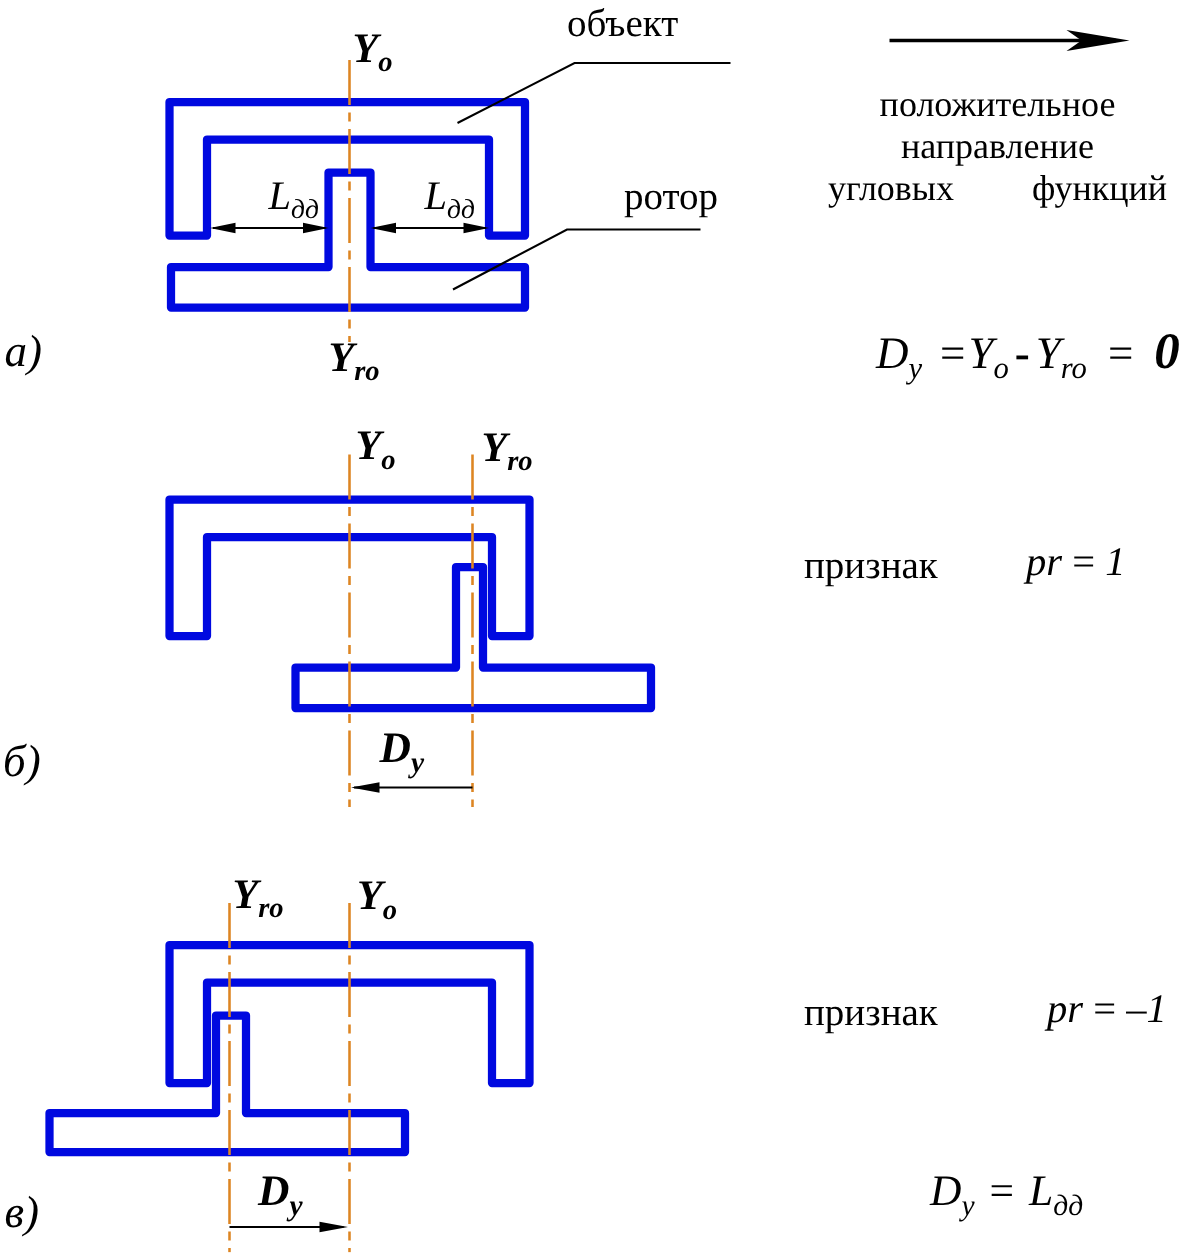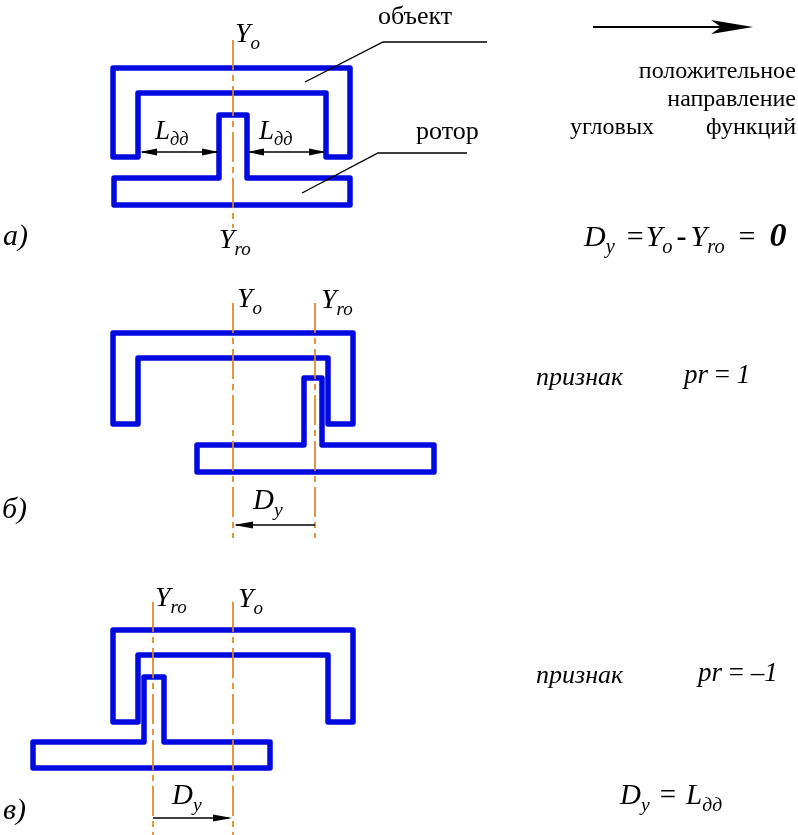--- a/index.html
+++ b/index.html
@@ -15,28 +15,28 @@
   }
   .stage svg{position:absolute;left:0;top:0;}
   .shape{stroke:var(--shape);stroke-width:5.5;fill:#fff;stroke-linejoin:round;stroke-linecap:round;}
   .center{stroke:var(--center);stroke-width:1.7;stroke-dasharray:30 5 6 5;fill:none;}
   .thin{stroke:var(--line);stroke-width:1.4;fill:none;}
   .ah{fill:var(--line);stroke:none;}
   .lbl{position:absolute;white-space:nowrap;line-height:1.1;}
   .it{font-style:italic;}
   .up{font-style:normal;}
   sub{font-size:68%;line-height:0;font-style:italic;}
-  .axis{font-size:28px;font-style:italic;}
-  .dim{font-size:27px;font-style:italic;}
+  .axis{font-size:28px;font-style:italic;font-weight:bold;}
+  .dim{font-size:27px;font-style:italic;margin-left:24px;}
   .tag{font-size:30px;font-style:italic;}
   .callout{font-size:26px;}
-  .legend{left:534px;top:56px;width:262px;font-size:24px;line-height:28px;text-align:right;}
+  .legend{left:534px;top:56px;width:262px;font-size:24px;line-height:28px;text-align:center;}
   .legend .l3{display:block;word-spacing:46px;}
   .formula{font-size:30px;}
-  .priznak{font-size:26px;font-style:italic;}
+  .priznak{font-size:26px;}
   .prexpr{font-size:27px;font-style:italic;}
   .zero{font-size:34px;font-weight:bold;font-style:italic;}
   .sp-l{margin-left:12px;margin-right:2px;}
   .sp-m{margin:0 4px;}
   .sp-w{margin:0 14px;}
   .sp-e{margin:0 10px;}
 </style>
 </head>
 <body>
 

